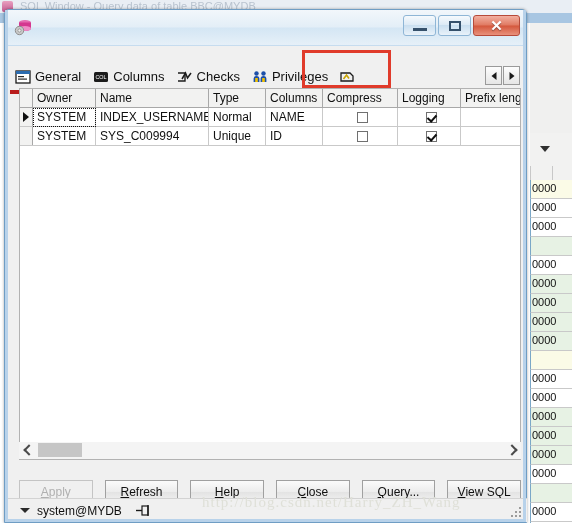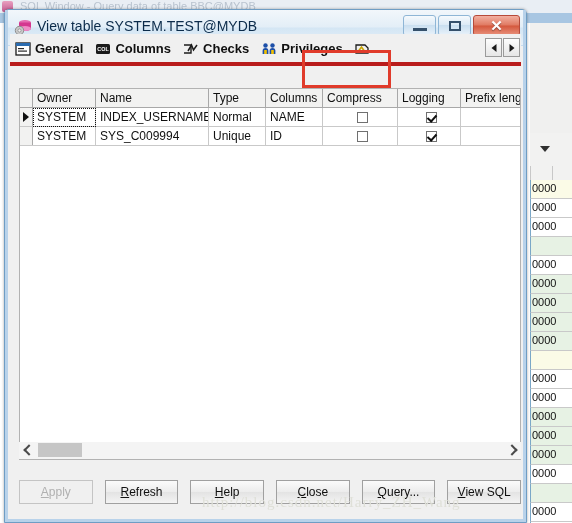--- a/index.html
+++ b/index.html
@@ -204,26 +204,25 @@
     font-size: 15px;
     font-weight: bold;
     line-height: 19px;
     text-align: center;
     text-shadow: 0 1px 1px rgba(0,0,0,0.4);
   }
 
   
   .tabstrip {
     position: absolute;
-    left: 5px; top: 24px;
+    left: 5px; top: 52px;
     width: 511px;
     height: 28px;
     background: #f0f0f0;
     border-bottom: 4px solid #b91c1c;
-    font-weight: bold;
   }
   .tabs {
     display: flex;
     align-items: flex-end;
     height: 28px;
   }
   .tab {
     display: flex;
     align-items: center;
     gap: 4px;
@@ -529,21 +528,20 @@
     <div class="titlebar">
       <span class="title-icon">
         <svg width="18" height="18" viewBox="0 0 18 18">
           <ellipse cx="11" cy="4.5" rx="6" ry="2.6" fill="#e56bb0"></ellipse>
           <path d="M5 4.5 v6 a6 2.6 0 0 0 12 0 v-6" fill="#d4378f"></path>
           <ellipse cx="11" cy="10.5" rx="6" ry="2.6" fill="#ef8cc6"></ellipse>
           <circle cx="5.5" cy="12.5" r="4.2" fill="#c9c9c9" stroke="#8e8e8e" stroke-width="1"></circle>
           <circle cx="5.5" cy="12.5" r="1.6" fill="#f0f0f0" stroke="#8e8e8e" stroke-width="0.8"></circle>
         </svg>
       </span>
-      <span class="title-text">View table SYSTEM.TEST@MYDB</span>
       <span class="wbtns">
         <span class="wbtn">
           <span class="min-glyph"></span>
         </span>
         <span class="wbtn">
           <span class="max-glyph"></span>
         </span>
         <span class="wbtn close">
           <span class="close-glyph">✕</span>
         </span>
@@ -858,18 +856,37 @@
           <span><span class="acc">C</span>lose</span>
         </div>
         <div class="btn">
           <span><span class="acc">Q</span>uery...</span>
         </div>
         <div class="btn">
           <span><span class="acc">V</span>iew SQL</span>
         </div>
       </div>
 
+    <div class="statusbar">
+      <span class="status-arrow"></span>
+      <span class="status-text">system@MYDB</span>
+      <span class="pin-icon">
+        <svg width="15" height="13" viewBox="0 0 15 13">
+          <rect x="6" y="2" width="6" height="9" fill="none" stroke="#1a1a1a" stroke-width="1.2"></rect>
+          <line x1="0" y1="6.5" x2="6" y2="6.5" stroke="#1a1a1a" stroke-width="1.4"></line>
+          <line x1="12" y1="1" x2="12" y2="12" stroke="#1a1a1a" stroke-width="1.4"></line>
+        </svg>
+      </span>
+      <span class="resize-grip">
+        <i style="left:8px;top:0"></i>
+        <i style="left:4px;top:4px"></i>
+          <i style="left:8px;top:4px"></i>
+        <i style="left:0px;top:8px"></i>
+          <i style="left:4px;top:8px"></i>
+          <i style="left:8px;top:8px"></i>
+      </span>
+    </div>
 
     <div class="dialog-frame"></div>
   </div>
 
   <div class="watermark">http://blog.csdn.net/Harry_ZH_Wang</div>
 </div>
 
 </body></html>

